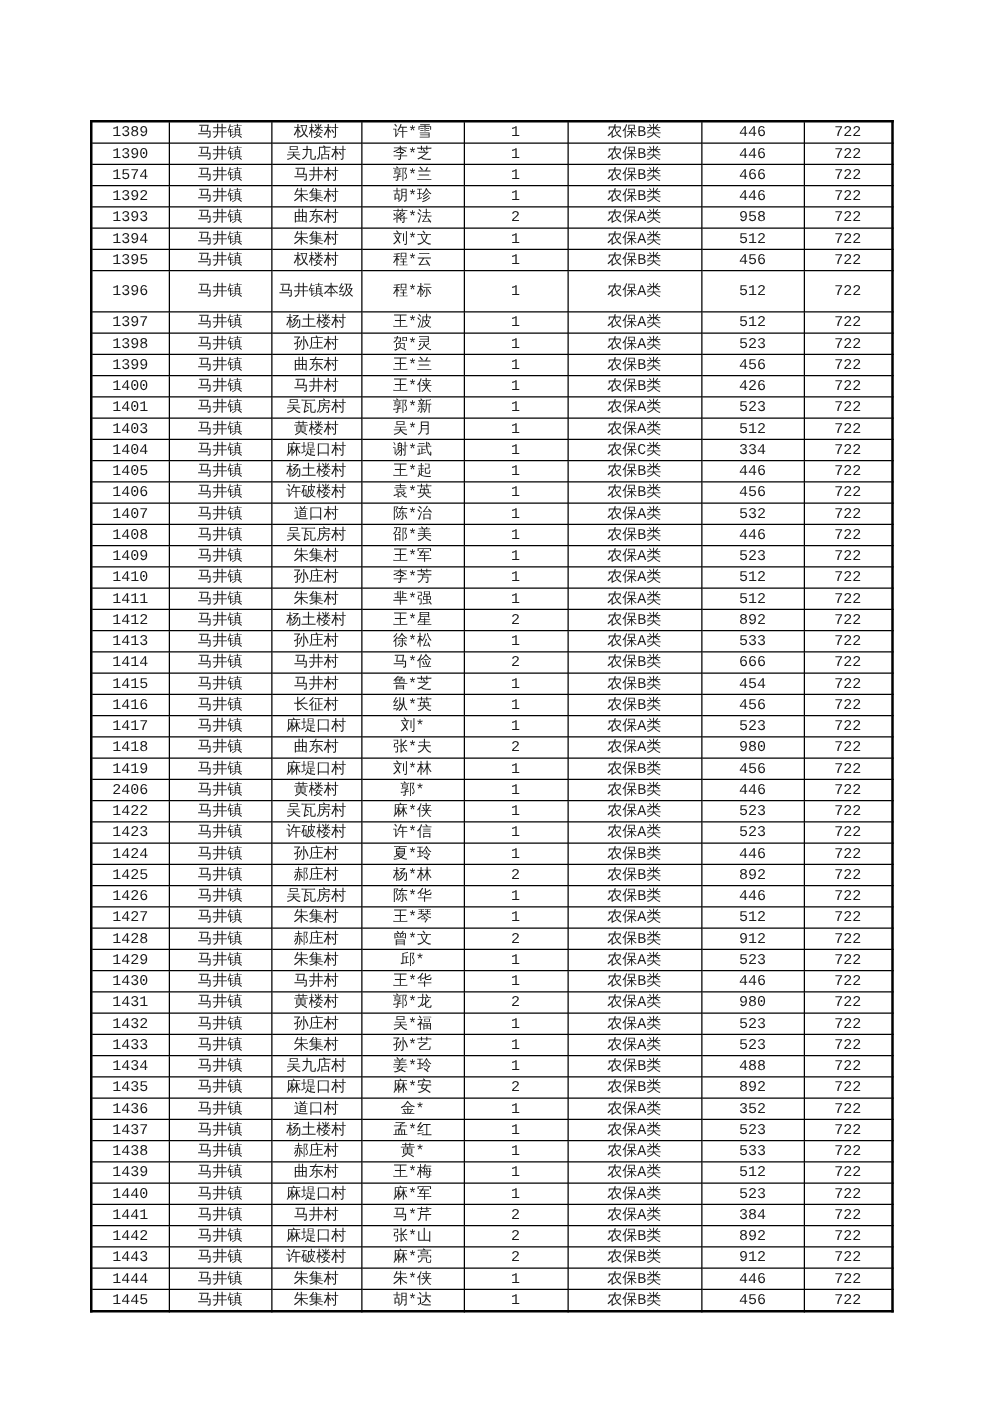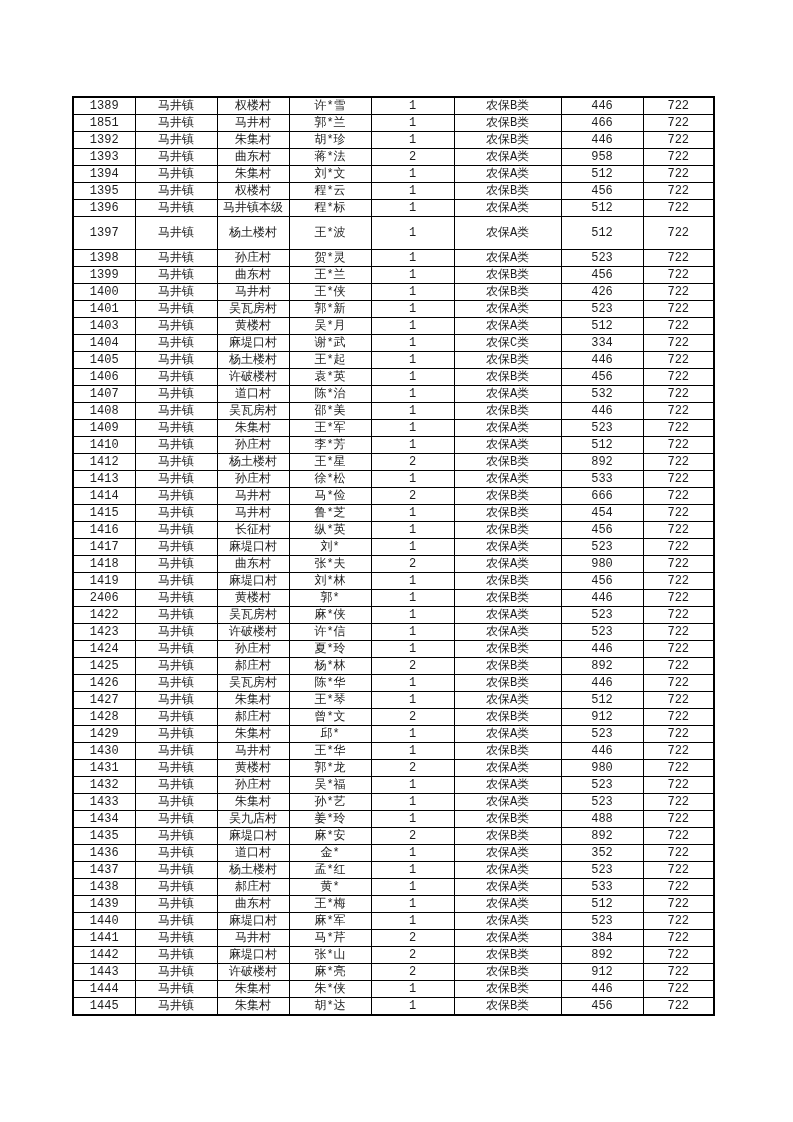--- a/index.html
+++ b/index.html
@@ -61,21 +61,31 @@
           <td>1389</td>
           <td>马井镇</td>
           <td>权楼村</td>
           <td>许*雪</td>
           <td>1</td>
           <td>农保B类</td>
           <td>446</td>
           <td>722</td>
         </tr>
         <tr>
-          <td>1851</td>
+          <td>1390</td>
+          <td>马井镇</td>
+          <td>吴九店村</td>
+          <td>李*芝</td>
+          <td>1</td>
+          <td>农保B类</td>
+          <td>446</td>
+          <td>722</td>
+        </tr>
+        <tr>
+          <td>1574</td>
           <td>马井镇</td>
           <td>马井村</td>
           <td>郭*兰</td>
           <td>1</td>
           <td>农保B类</td>
           <td>466</td>
           <td>722</td>
         </tr>
         <tr>
           <td>1392</td>
@@ -245,20 +255,30 @@
           <td>1</td>
           <td>农保A类</td>
           <td>523</td>
           <td>722</td>
         </tr>
         <tr>
           <td>1410</td>
           <td>马井镇</td>
           <td>孙庄村</td>
           <td>李*芳</td>
+          <td>1</td>
+          <td>农保A类</td>
+          <td>512</td>
+          <td>722</td>
+        </tr>
+        <tr>
+          <td>1411</td>
+          <td>马井镇</td>
+          <td>朱集村</td>
+          <td>芈*强</td>
           <td>1</td>
           <td>农保A类</td>
           <td>512</td>
           <td>722</td>
         </tr>
         <tr>
           <td>1412</td>
           <td>马井镇</td>
           <td>杨土楼村</td>
           <td>王*星</td>

